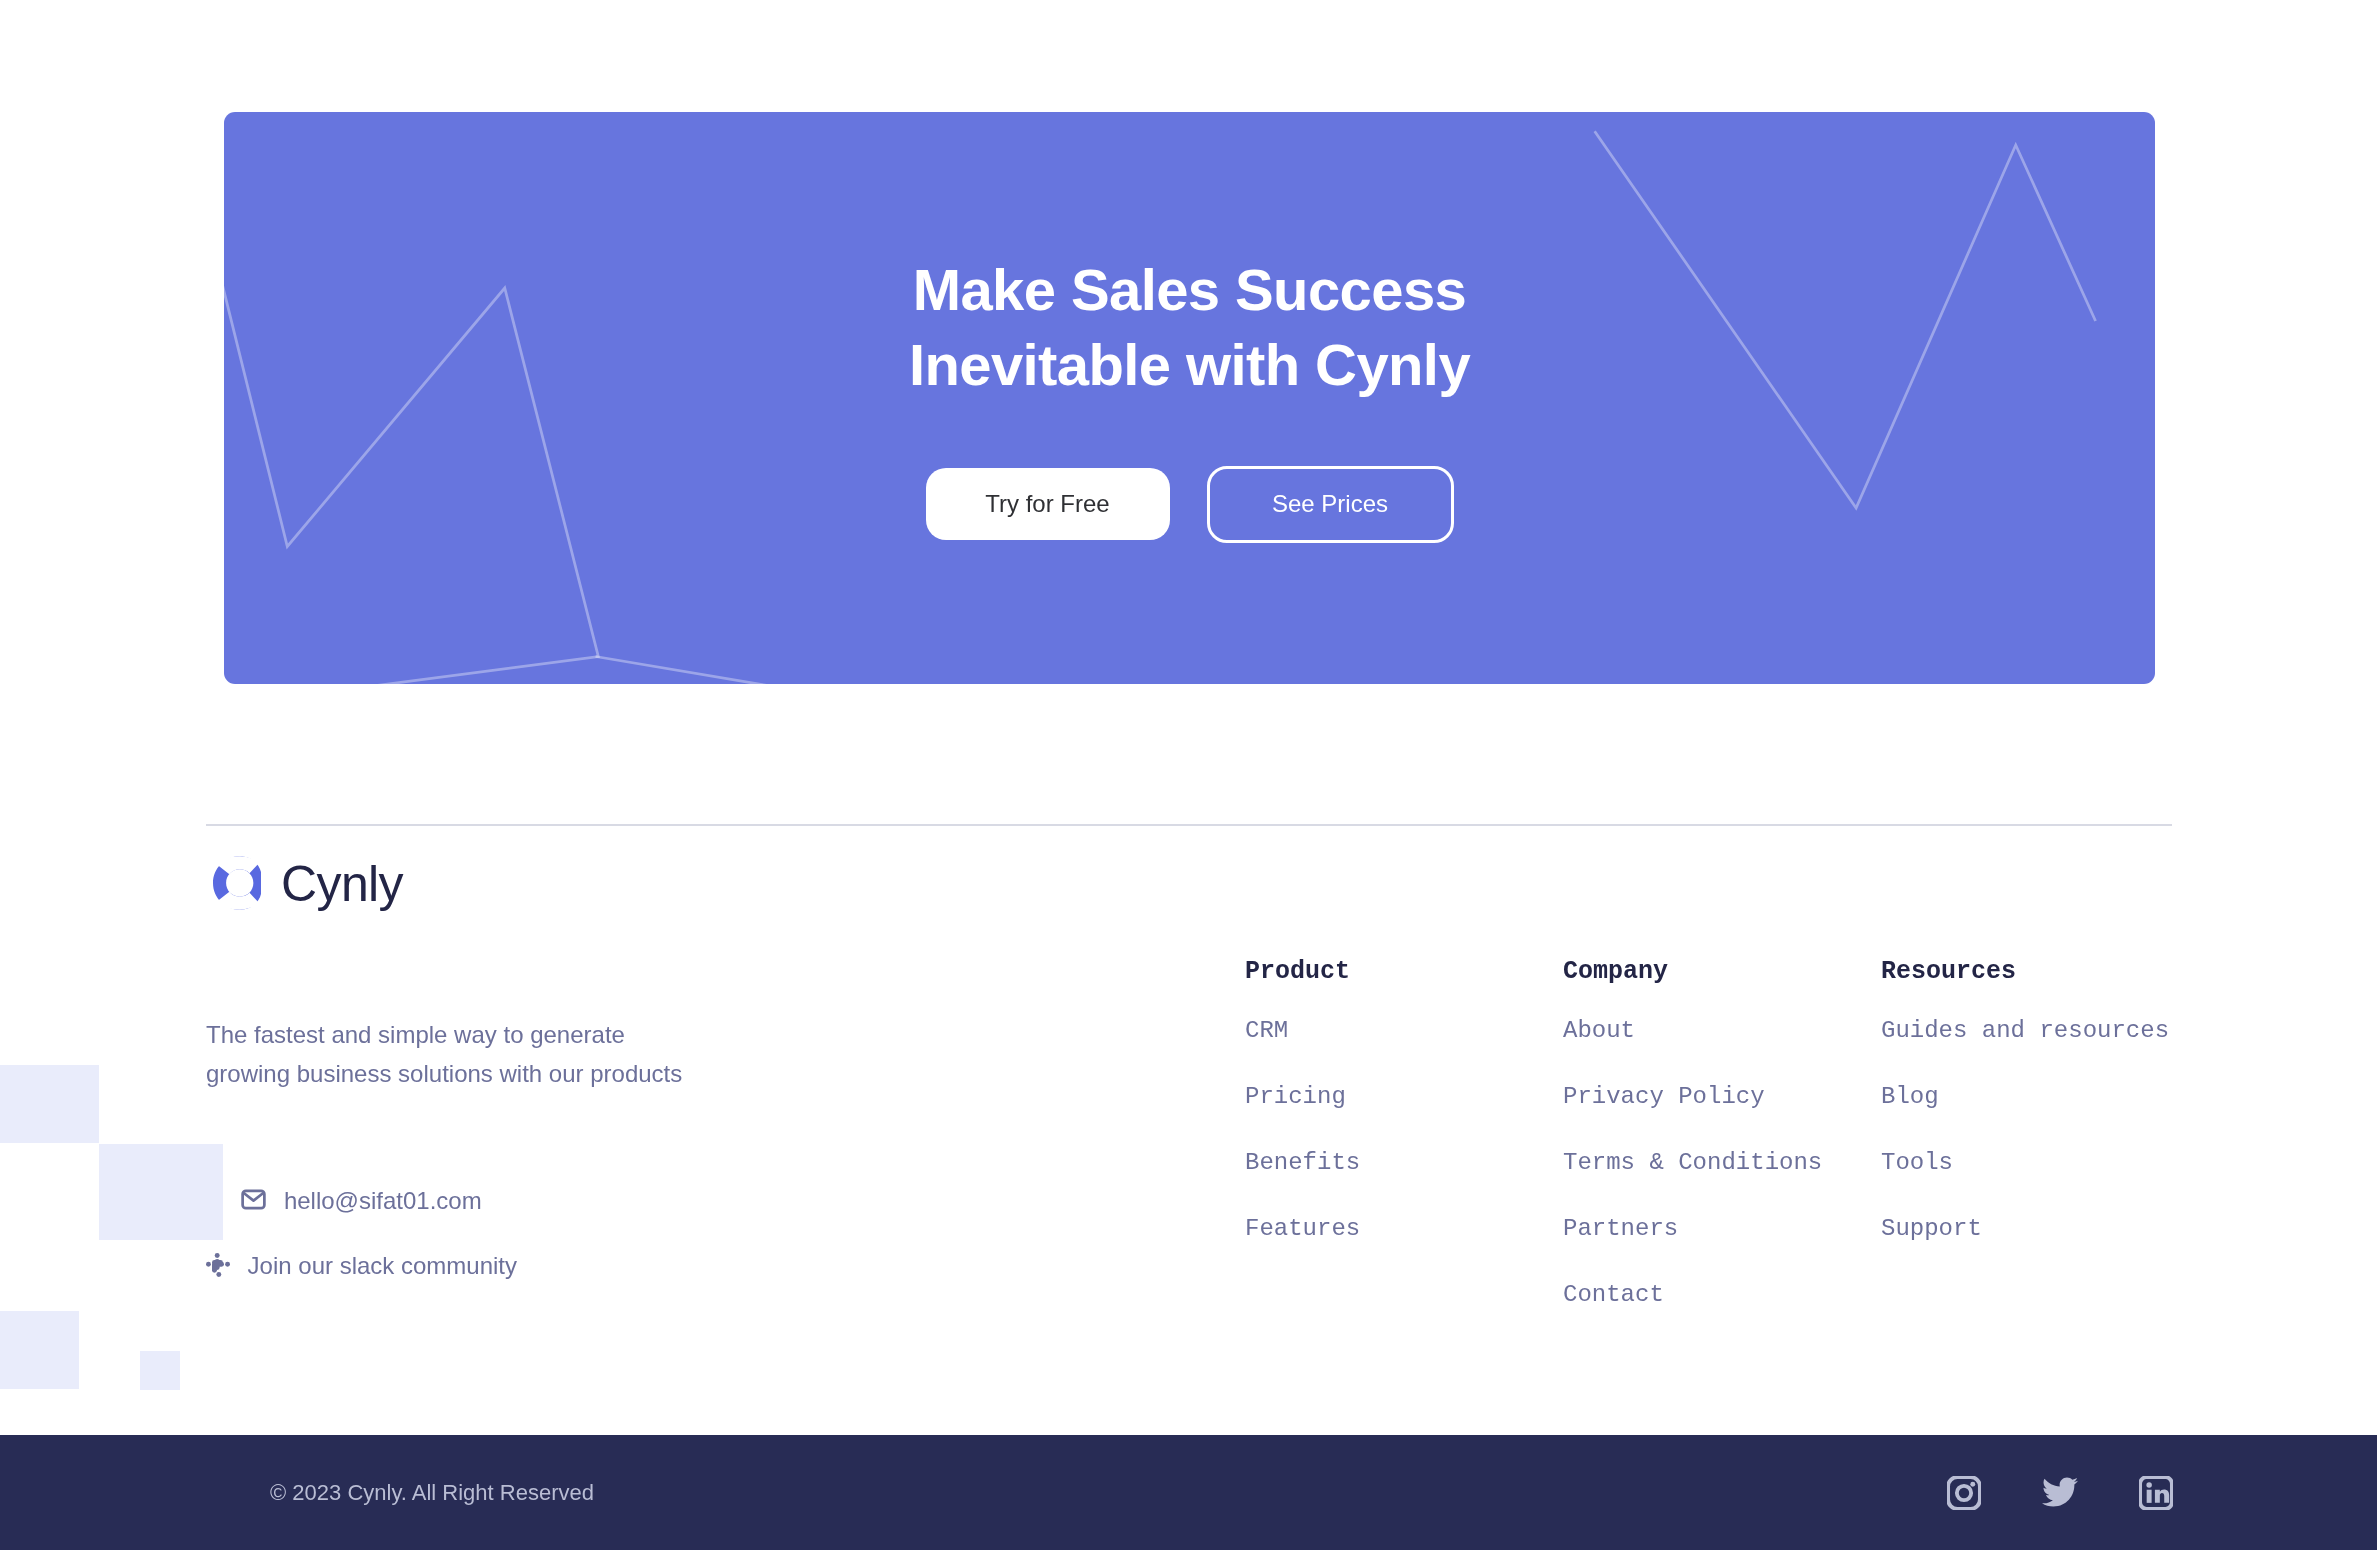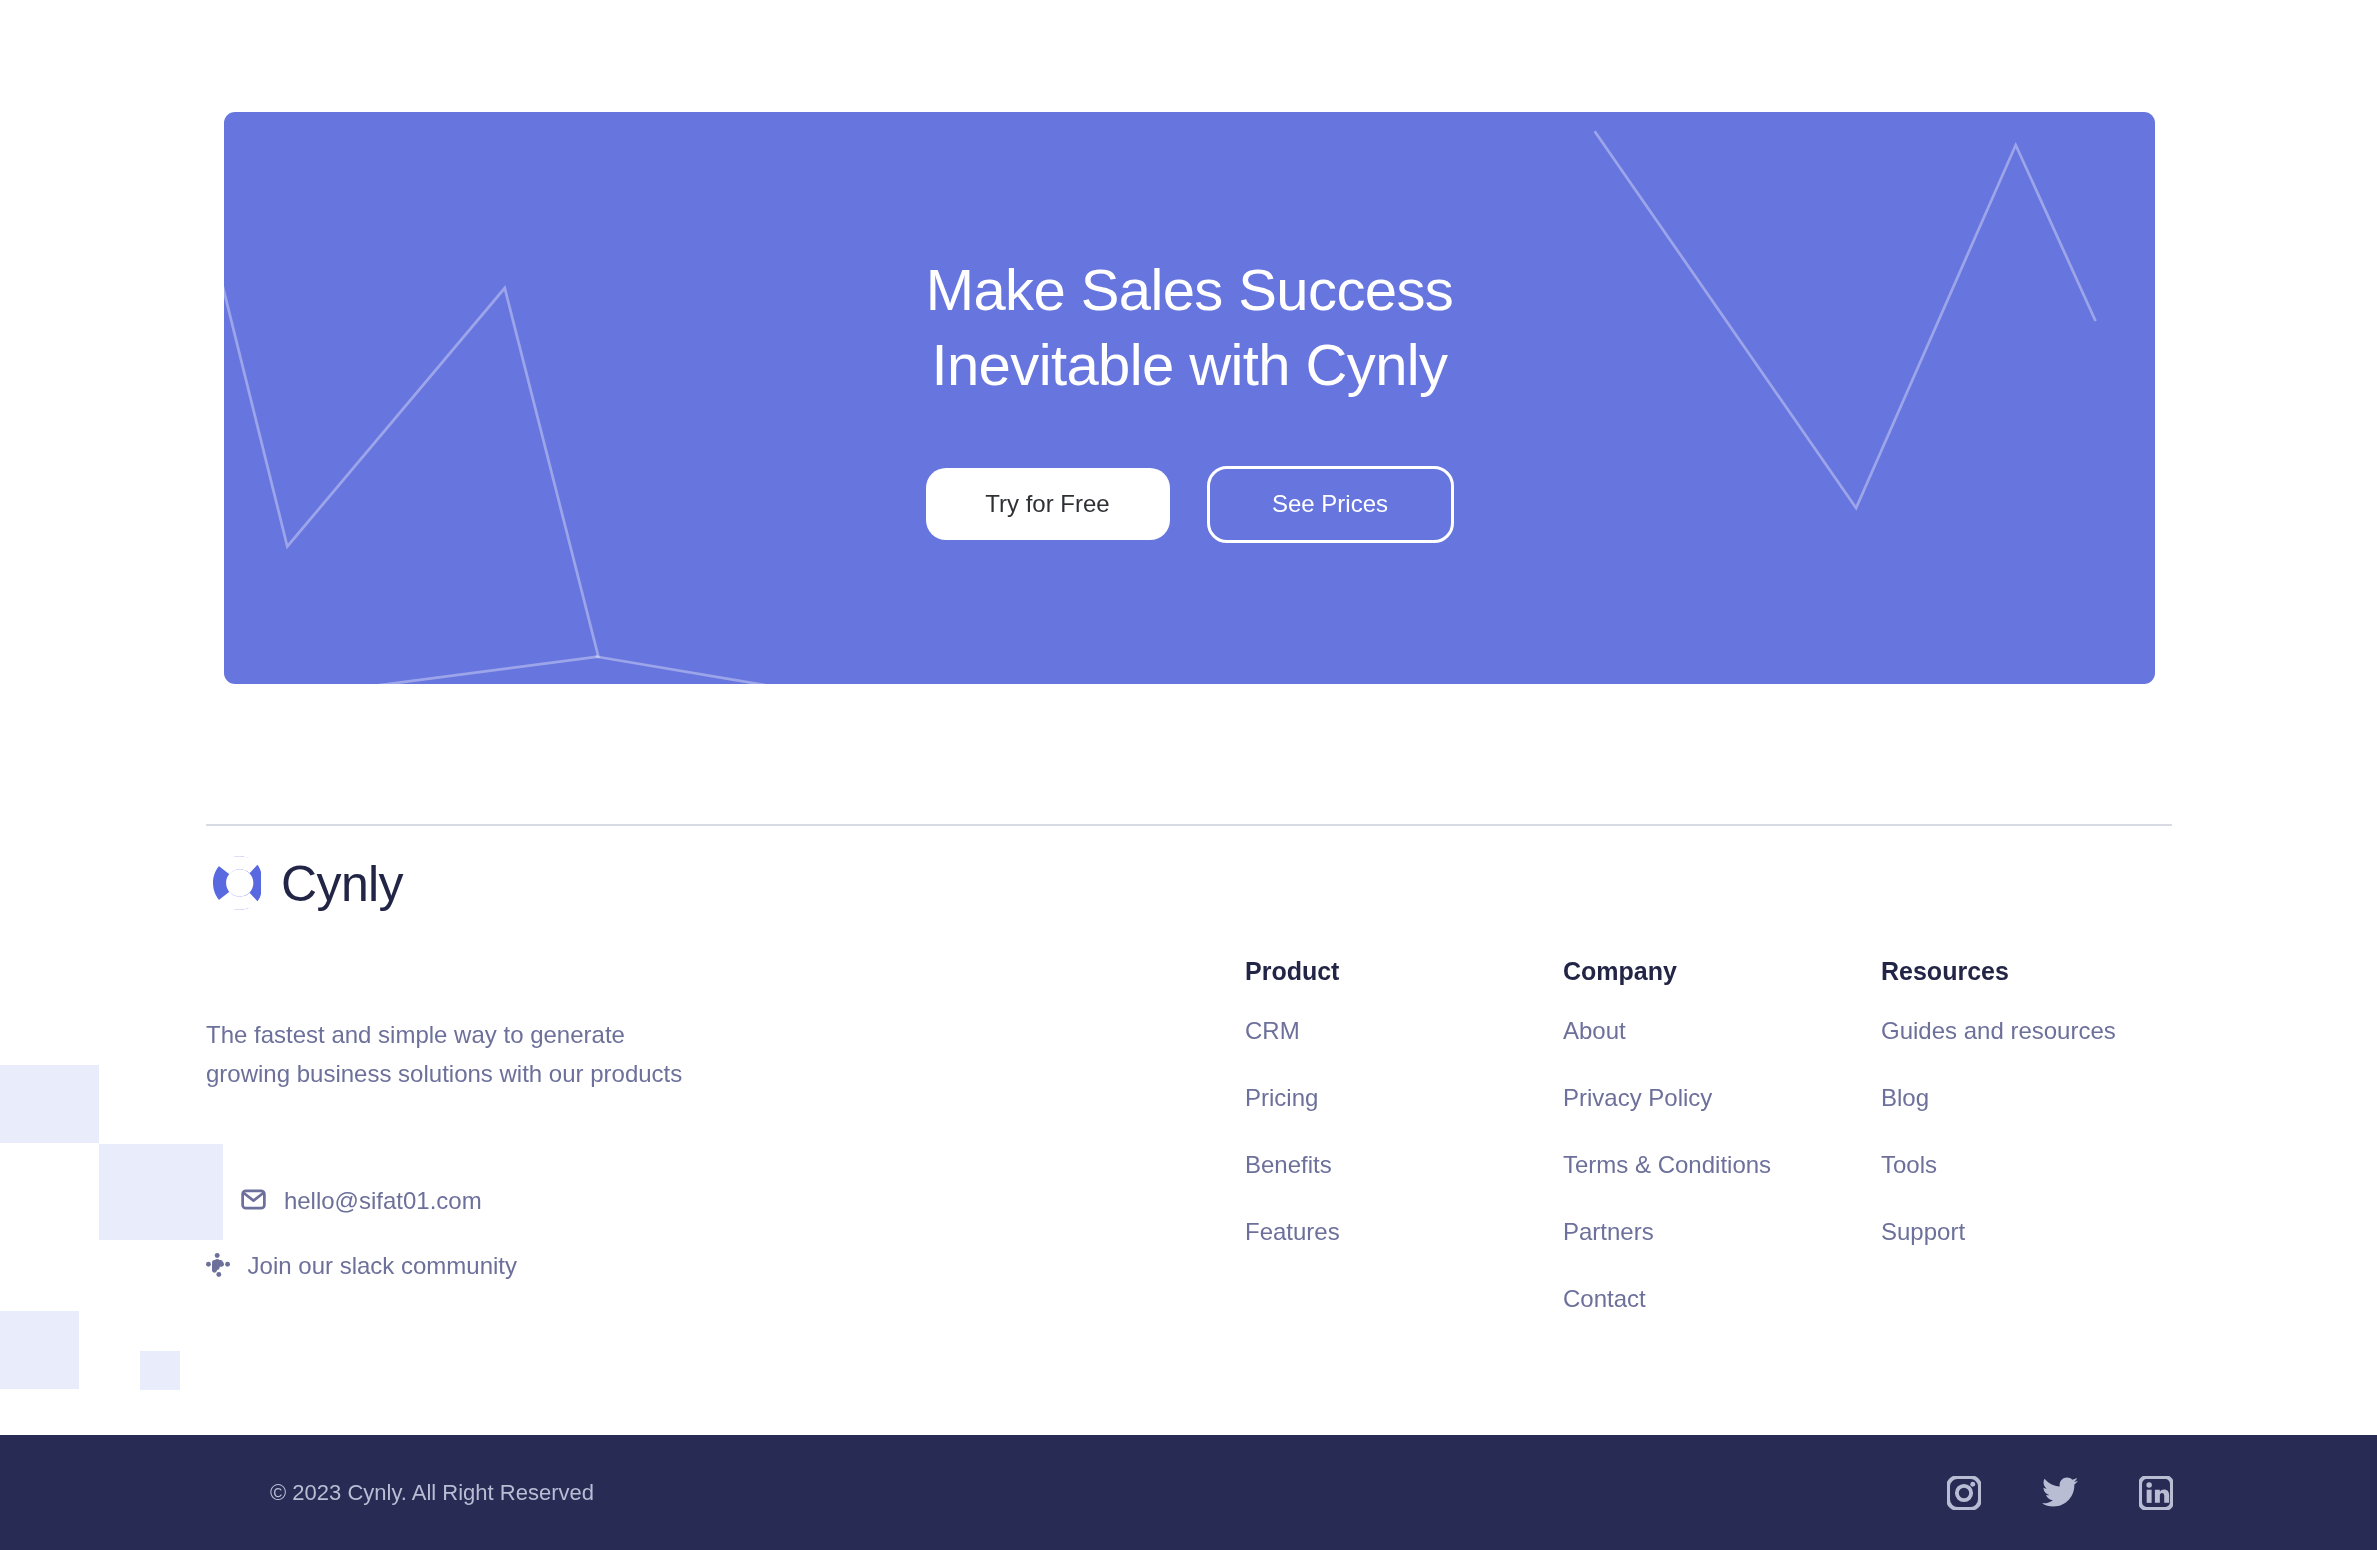--- a/index.html
+++ b/index.html
@@ -37,21 +37,21 @@
   .hero-deco { position: absolute; left: 0; top: 0; width: 100%; height: 100%; }
   .hero-inner {
     position: relative;
     width: 100%; height: 100%;
     display: flex; flex-direction: column;
     align-items: center; justify-content: center;
   }
   .hero-title {
     color: #ffffff;
     font-size: 58px;
-    font-weight: normal;
+    font-weight: bold;
     line-height: 1.28;
     text-align: center;
     letter-spacing: -0.6px;
   }
   .hero-actions {
     display: flex;
     align-items: center;
     gap: 37px;
     margin-top: 64px;
   }
@@ -110,21 +110,21 @@
   }
   .contact-row {
     display: flex; align-items: center; gap: 17.6px;
     height: 33px; margin-bottom: 32px;
     cursor: pointer;
     justify-content: center;
   }
   .contact-text { font-size: 24px; color: #6C709A; }
 
   .footer-cols { position: absolute; left: 1245px; top: 109px; display: flex; }
-  .footer-col { display: flex; flex-direction: column; }
+  .footer-col { display: flex; flex-direction: column; font-family: Liberation Mono, monospace; }
   .col-product  { width: 318px; }
   .col-company  { width: 318px; }
   .col-resources{ width: 319px; }
   .col-title {
     font-size: 25px;
     font-weight: bold;
     color: #232546;
     margin-bottom: 31px;
   }
   .col-link {

